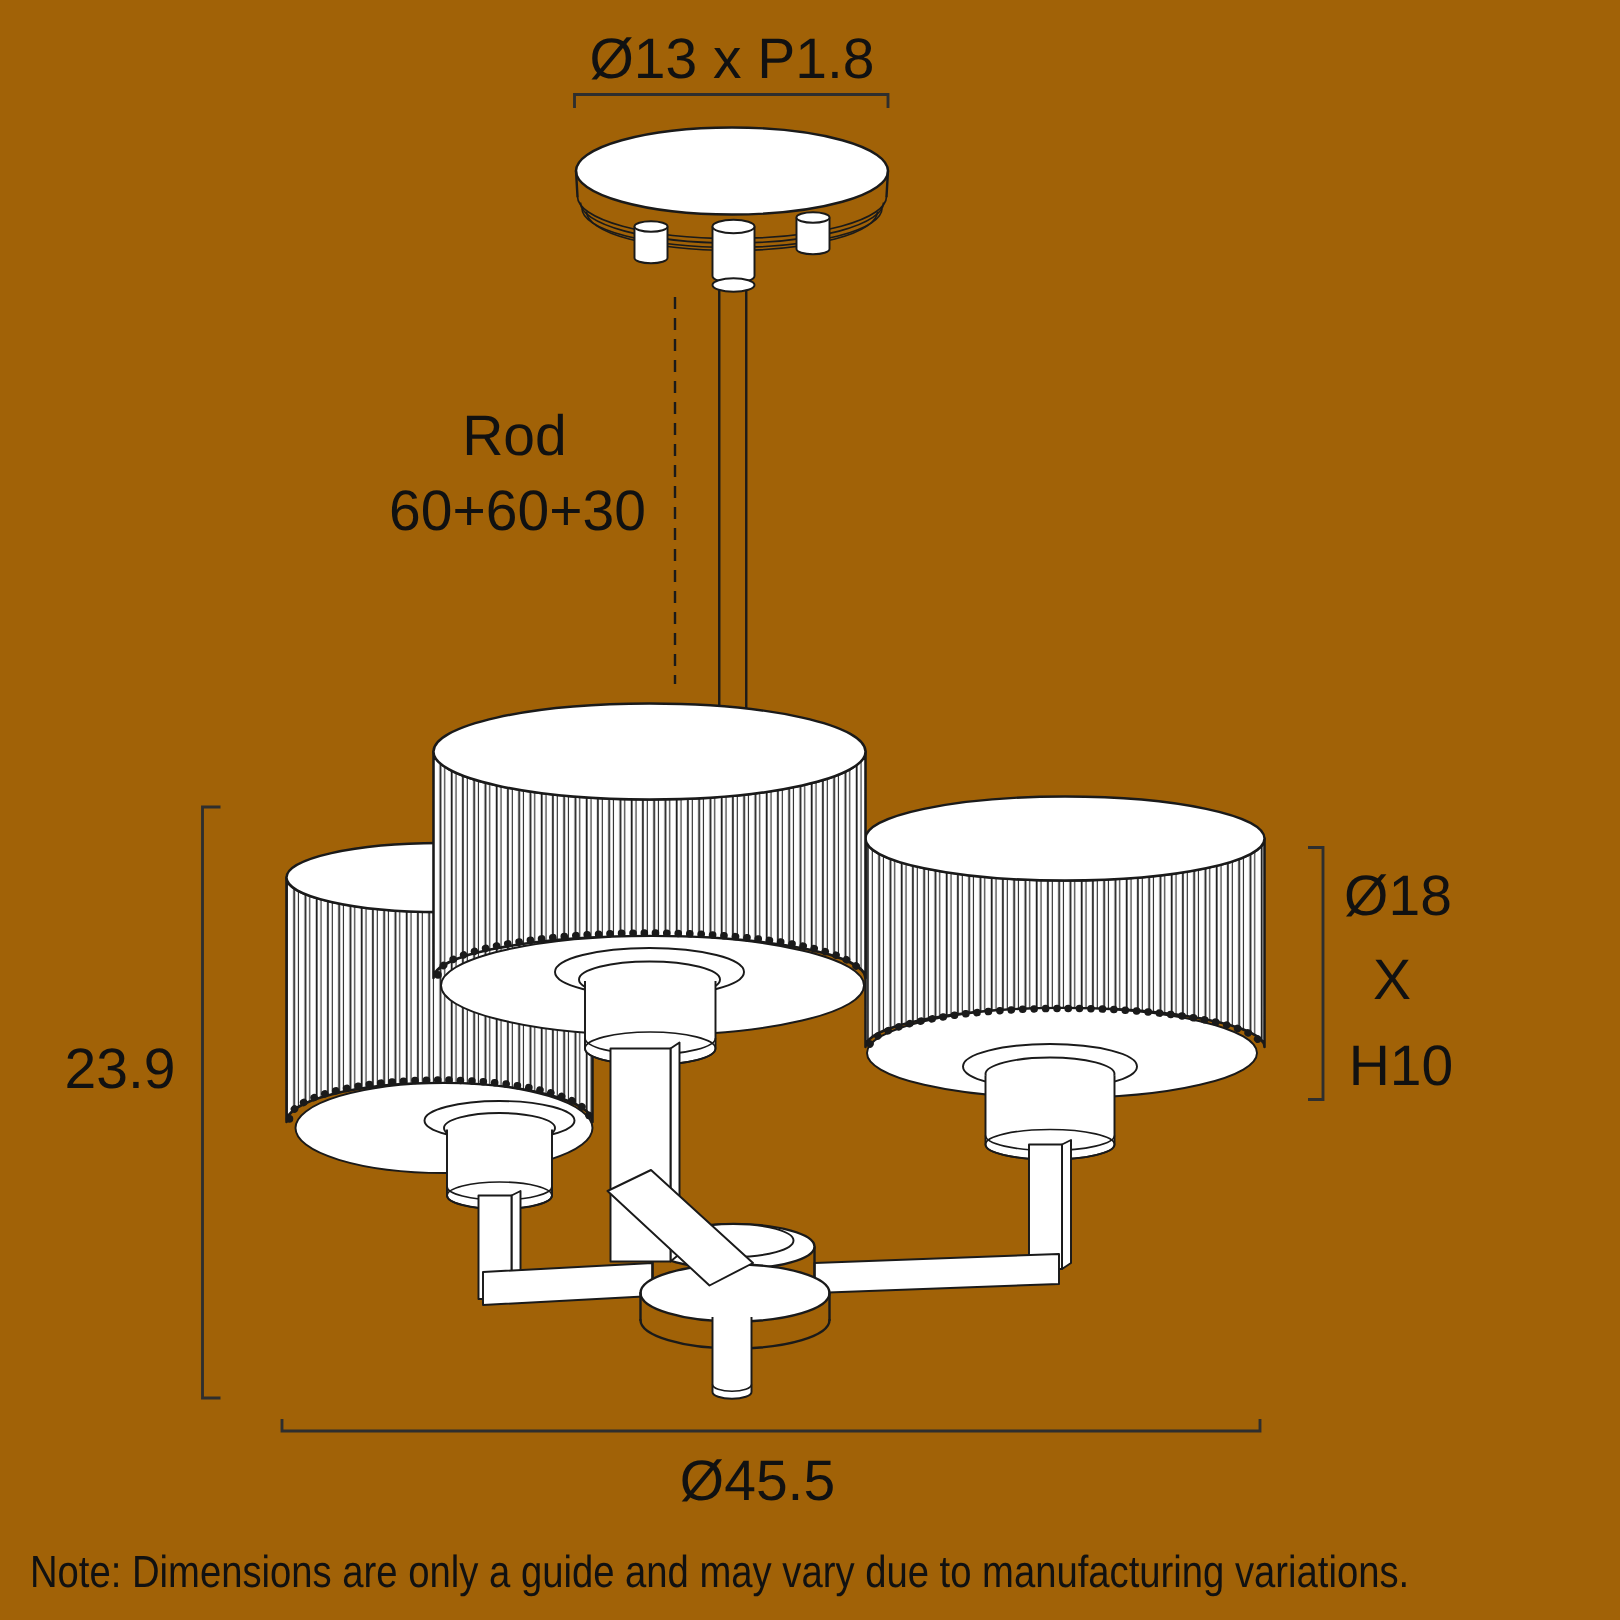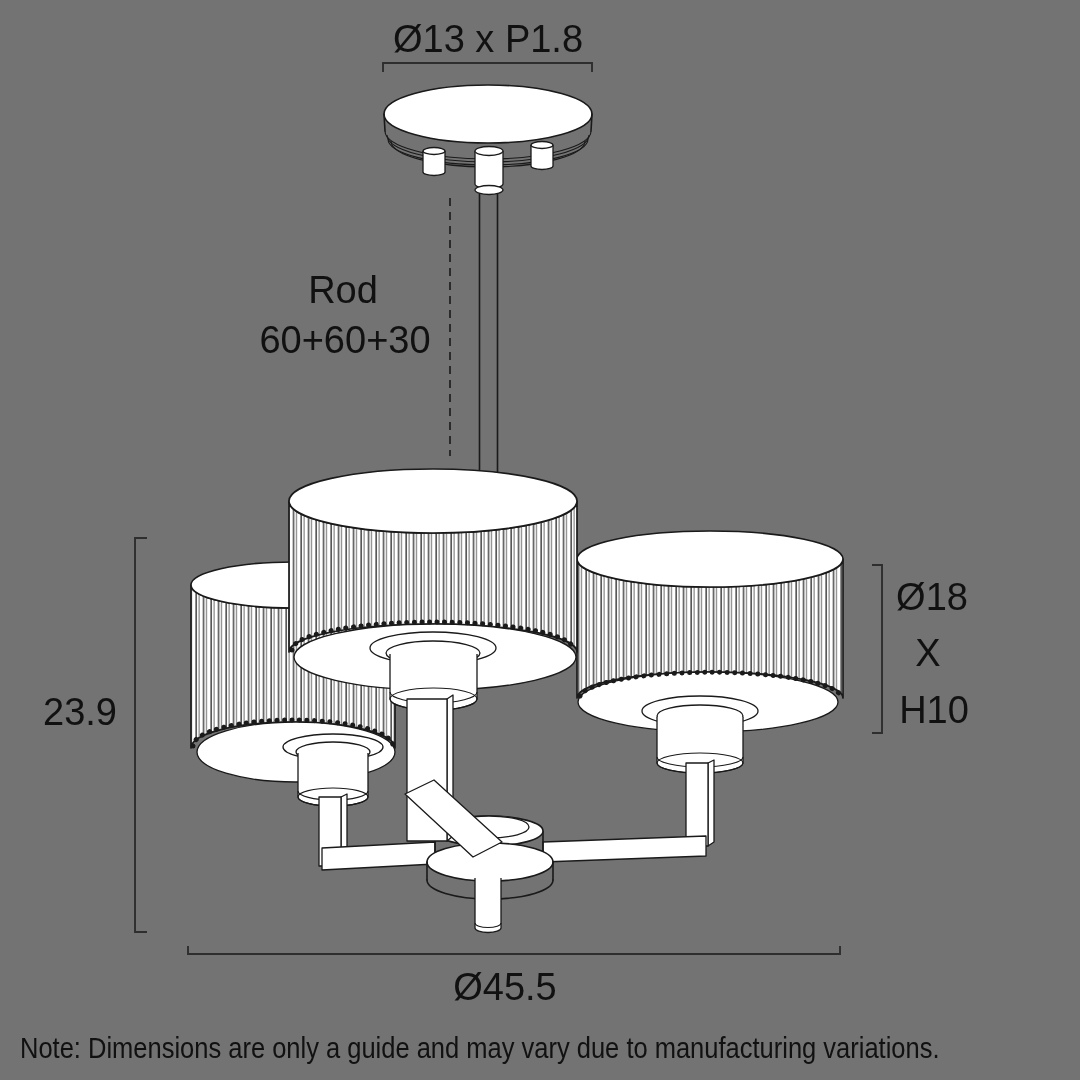--- a/index.html
+++ b/index.html
@@ -1,16 +1,16 @@
 <!DOCTYPE html>
 <html><head>
 <meta charset="utf-8">
 <style>
   html,body{margin:0;padding:0;background:#fff;}
-  .page{position:relative;width:1080px;height:1080px;background:#737373;overflow:hidden;
+  .page{position:relative;width:1080px;height:1080px;background:#a16207;overflow:hidden;
         font-family:"Liberation Sans", sans-serif;}
   svg{display:block;}
   
   .ln   {fill:none;stroke:#1a1a1a;stroke-width:1.6;stroke-linejoin:round;stroke-linecap:round;}
   .lnw  {fill:#ffffff;stroke:#1a1a1a;stroke-width:1.6;stroke-linejoin:round;}
   .lnw2 {fill:#ffffff;stroke:#1a1a1a;stroke-width:1.3;stroke-linejoin:round;}
   .thin {fill:none;stroke:#1a1a1a;stroke-width:1.1;}
   .ribs {fill:url(#ribPat);stroke:#1a1a1a;stroke-width:1.7;stroke-linejoin:round;}
   .dots {fill:none;stroke:#1a1a1a;stroke-width:5;stroke-linecap:round;stroke-dasharray:0.1 7.5;}
   .dash {fill:none;stroke:#1a1a1a;stroke-width:1.6;stroke-dasharray:8 6;}

